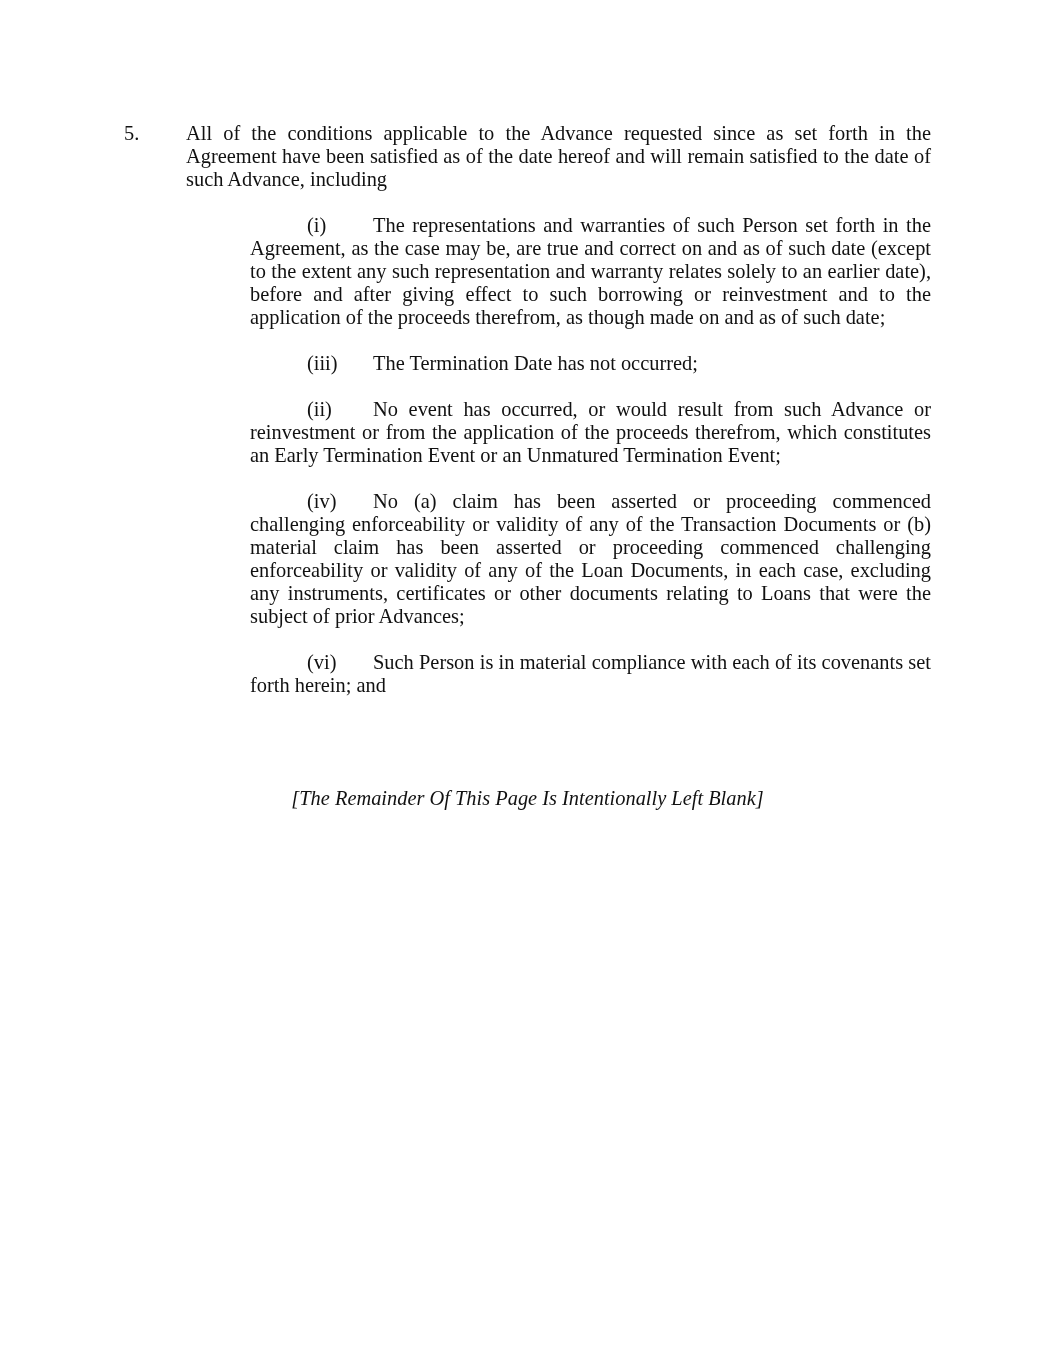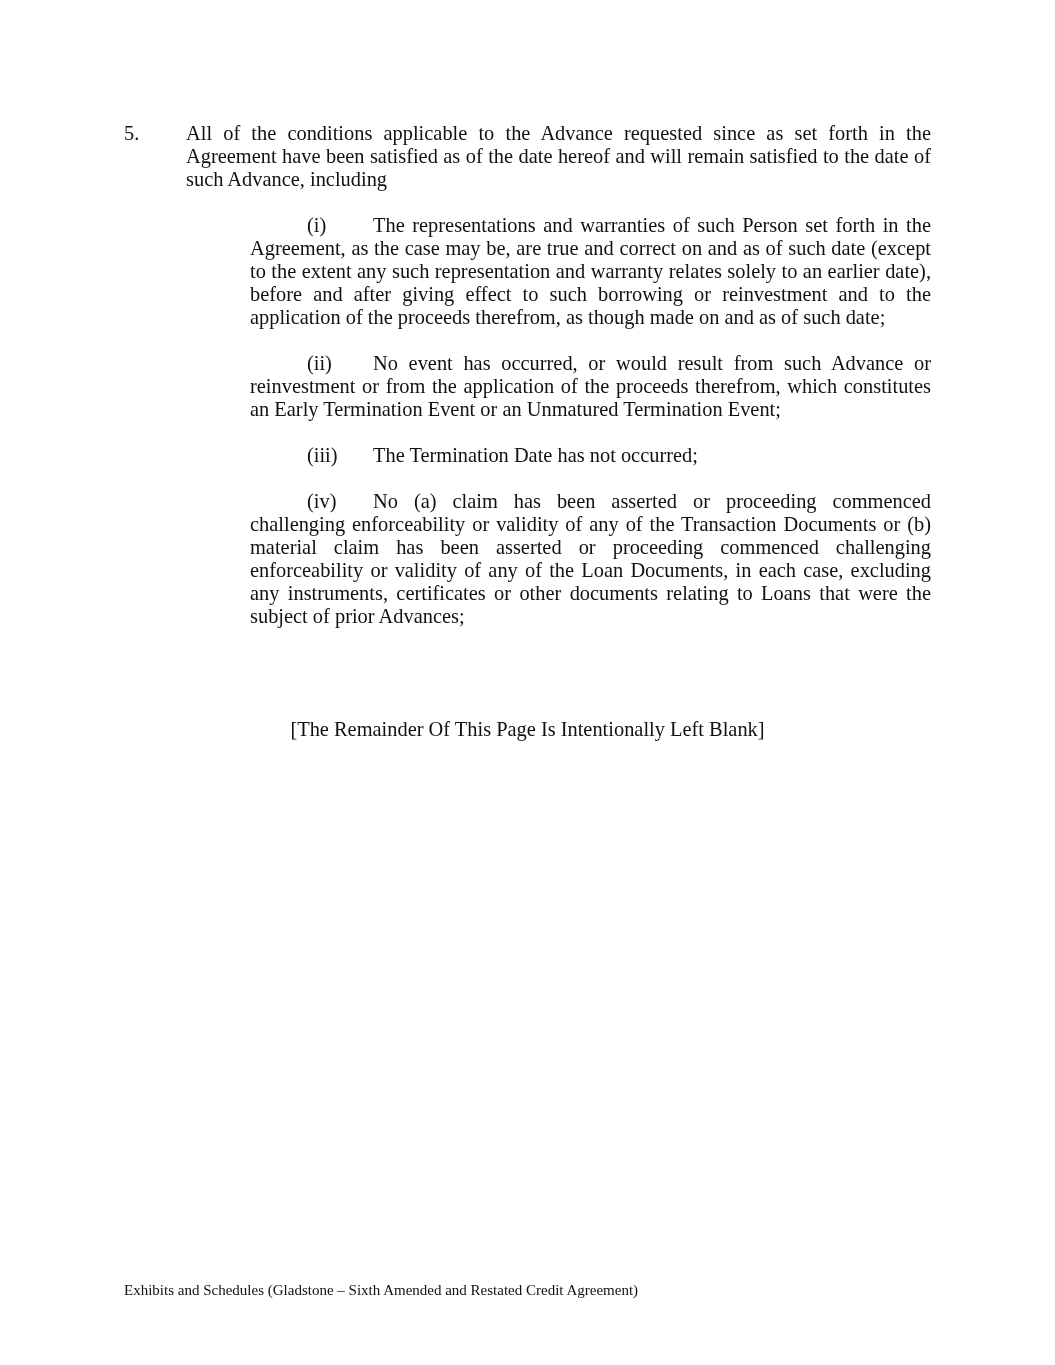--- a/index.html
+++ b/index.html
@@ -48,20 +48,21 @@
     display: inline-block;
     width: 66px;
     text-indent: 0;
   }
 
   .blank-notice {
     margin-top: 90px;
     margin-bottom: 0;
     text-align: center;
     text-indent: 0;
+    font-style: italic;
   }
 
   .footer {
     position: absolute;
     left: 124px;
     top: 1281px;
     font-size: 15px;
     line-height: 18px;
   }
 </style>
@@ -74,32 +75,34 @@
     <p class="section-para">
       <span class="section-num">5.</span>
       <span>All of the conditions applicable to the Advance requested since as set forth in the Agreement have been satisfied as of the date hereof and will remain satisfied to the date of such Advance, including</span>
     </p>
 
     <p class="item">
       <span class="marker">(i)</span><span>The representations and warranties of such Person set forth in the Agreement, as the case may be, are true and correct on and as of such date (except to the extent any such representation and warranty relates solely to an earlier date), before and after giving effect to such borrowing or reinvestment and to the application of the proceeds therefrom, as though made on and as of such date;</span>
     </p>
 
     <p class="item">
-      <span class="marker">(ii)</span><span>No event has occurred, or would result from such Advance or reinvestment or from the application of the proceeds therefrom, which constitutes an Early Termination Event or an Unmatured Termination Event;</span>
+      <span class="marker">(iii)</span><span>The Termination Date has not occurred;</span>
     </p>
 
     <p class="item">
-      <span class="marker">(iii)</span><span>The Termination Date has not occurred;</span>
+      <span class="marker">(ii)</span><span>No event has occurred, or would result from such Advance or reinvestment or from the application of the proceeds therefrom, which constitutes an Early Termination Event or an Unmatured Termination Event;</span>
     </p>
 
     <p class="item">
       <span class="marker">(iv)</span><span>No (a) claim has been asserted or proceeding commenced challenging enforceability or validity of any of the Transaction Documents or (b) material claim has been asserted or proceeding commenced challenging enforceability or validity of any of the Loan Documents, in each case, excluding any instruments, certificates or other documents relating to Loans that were the subject of prior Advances;</span>
     </p>
 
 
+    <p class="item">
+      <span class="marker">(vi)</span><span>Such Person is in material compliance with each of its covenants set forth herein; and</span>
+    </p>
 
 
     <p class="blank-notice">[The Remainder Of This Page Is Intentionally Left Blank]</p>
 
   </div>
 
-  <div class="footer">Exhibits and Schedules (Gladstone – Sixth Amended and Restated Credit Agreement)</div>
 </div>
 
 </body></html>

